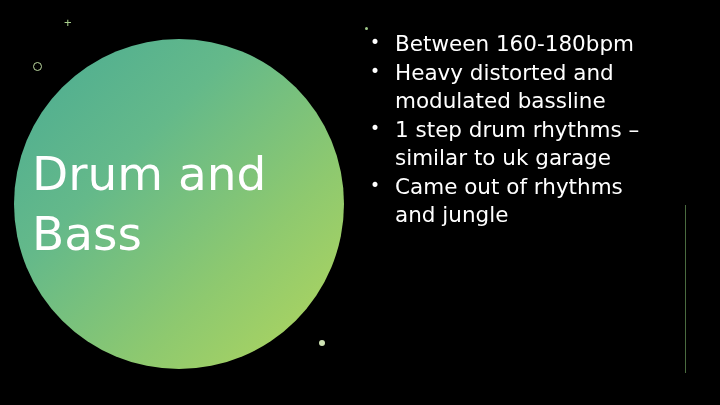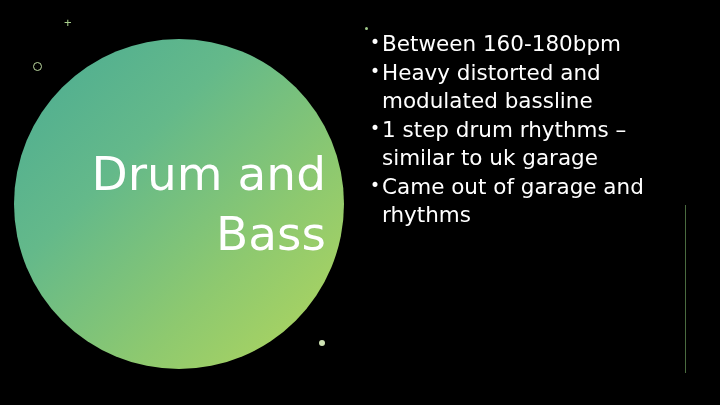--- a/index.html
+++ b/index.html
@@ -80,21 +80,21 @@
     border-radius: 50%;
     background: linear-gradient(135deg, #4aab93 0%, #64b98a 35%, #8ec96f 68%, #b4d75c 100%);
     display: flex;
     align-items: center;
     justify-content: center;
   }
   .circle-title {
     color: #ffffff;
     font-size: 47px;
     line-height: 1.28;
-    text-align: right;
+    text-align: left;
     font-family: "DejaVu Sans", sans-serif;
     font-weight: 400;
     letter-spacing: 0px;
     padding: 0 18px;
     text-shadow: 0 0 1px rgba(0,0,0,0.08);
   }
 
   
   .bullets {
     position: absolute;
@@ -113,20 +113,21 @@
   }
   .bullet-mark {
     flex: 0 0 auto;
     width: 12px;
     font-size: 17px;
     line-height: 1.42;
     color: #ffffff;
   }
   .bullet-text {
     flex: 1 1 auto;
+    margin-left: 13px;
   }
 </style>
 </head>
 <body>
 
 <div class="slide">
 
   <span class="deco deco-plus">+</span>
   <span class="deco deco-ring"></span>
   <span class="deco deco-dot-small"></span>
@@ -145,17 +146,17 @@
     <div class="bullet">
       <span class="bullet-mark">•</span>
       <span class="bullet-text">Heavy distorted and modulated bassline</span>
     </div>
     <div class="bullet">
       <span class="bullet-mark">•</span>
       <span class="bullet-text">1 step drum rhythms – similar to uk garage</span>
     </div>
     <div class="bullet">
       <span class="bullet-mark">•</span>
-      <span class="bullet-text">Came out of garage and rhythms</span>
+      <span class="bullet-text">Came out of rhythms and jungle</span>
     </div>
   </div>
 
 </div>
 
 </body></html>

